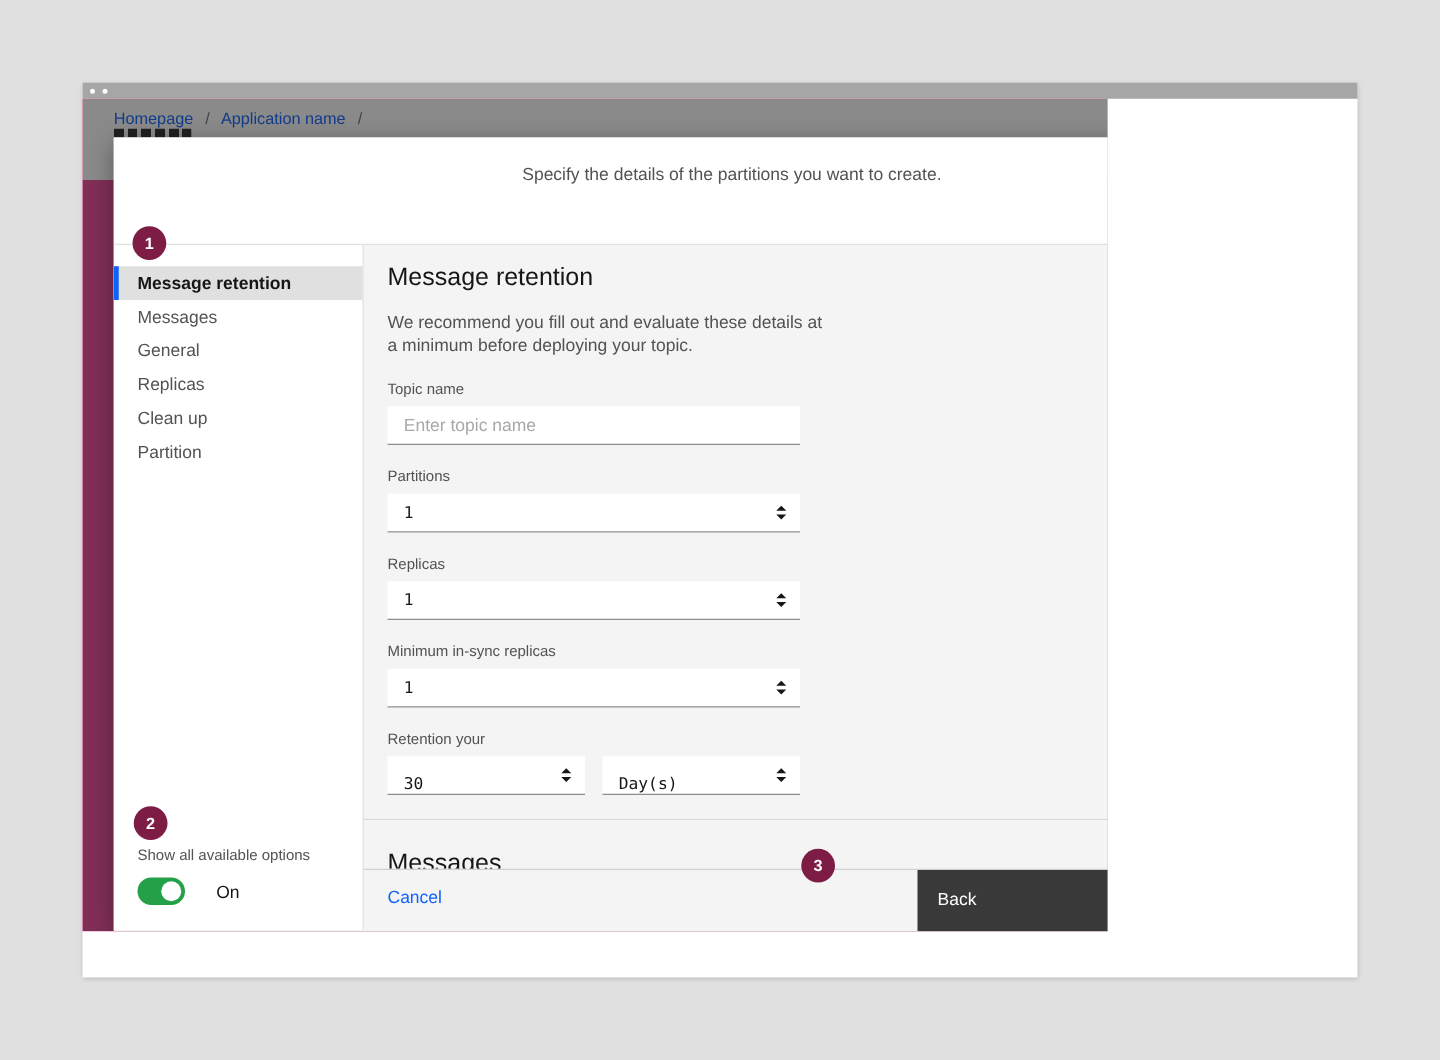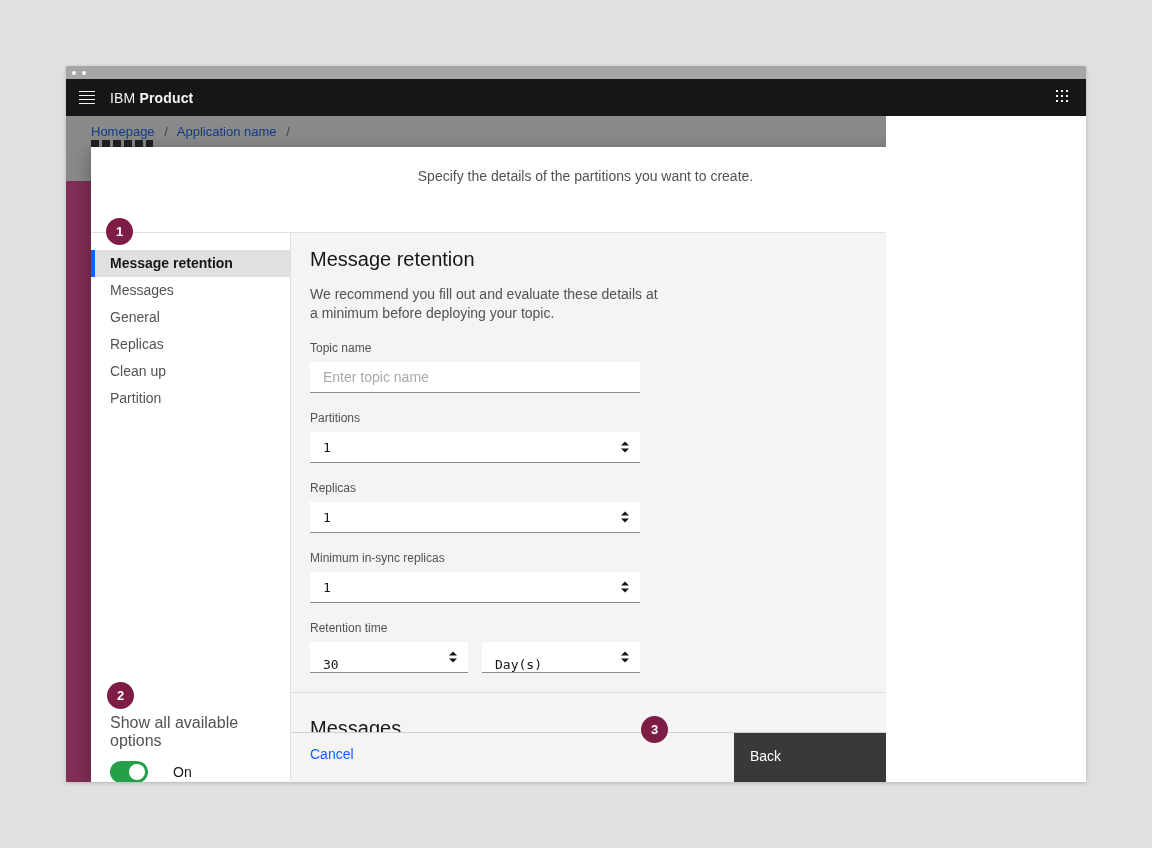--- a/index.html
+++ b/index.html
@@ -38,21 +38,21 @@
   .modal-subtitle { margin-top:6px; font-size:14px; color:#525252;text-align:center; }
 
   .modal-body { display:flex; height:548px; }
 
   
   .sidebar { width:200px; background:#fff; border-right:1px solid #e0e0e0; position:relative; flex:none; }
   .nav { margin-top:17px; }
   .nav-item { height:27px; line-height:27px; padding-left:19px; font-size:14px; color:#525252; cursor:pointer; }
   .nav-item.selected { background:#e0e0e0; border-left:4px solid #0f62fe; padding-left:15px; font-weight:700; color:#161616; }
   .sidebar-bottom { position:absolute; left:19px; top:481px; }
-  .toggle-caption { font-size:16px; color:#525252; }
+  .toggle-caption { font-size:12px; color:#525252; }
   .toggle-row { margin-top:11px; display:flex; align-items:center; }
   .toggle { width:38px; height:22px; border-radius:11px; background:#24a148; position:relative; cursor:pointer; }
   .toggle .knob { position:absolute; right:3px; top:3px; width:16px; height:16px; border-radius:50%; background:#fff; }
   .toggle-state { margin-left:25px; font-size:14px; color:#161616; }
 
   
   .form-col { flex:1; display:flex; flex-direction:column; background:#f4f4f4; }
   .form-scroll { flex:1; padding:15px 19px 0 19px; overflow:hidden; }
   .section-heading { font-size:20px; font-weight:400; color:#161616; }
   .section-desc { margin-top:14px; font-size:14px; line-height:19px; color:#525252; max-width:352px; }
@@ -92,43 +92,20 @@
 <body>
 
 <div class="stage">
   <div class="window">
 
     <div class="titlebar">
       <span class="wdot"></span>
       <span class="wdot"></span>
     </div>
 
-    <div class="appheader">
-      <div class="hamburger">
-        <span></span>
-          <span></span>
-          <span></span>
-          <span></span>
-      </div>
-      <div class="brand">
-        <span>IBM</span>
-        <b>Product</b>
-      </div>
-      <div class="switcher">
-        <i></i>
-          <i></i>
-          <i></i>
-          <i></i>
-          <i></i>
-          <i></i>
-          <i></i>
-          <i></i>
-          <i></i>
-      </div>
-    </div>
 
     <div class="page">
       <div class="page-top">
         <div class="breadcrumb">
           <a class="crumb">Homepage</a>
           <span class="sep">/</span>
           <a class="crumb">Application name</a>
           <span class="sep">/</span>
         </div>
         <div class="title-sliver"></div>
@@ -204,21 +181,21 @@
                 <div class="num-input">
                   <span class="num-val">1</span>
                   <span class="stepper">
                       <i class="tri-up"></i>
                       <i class="tri-down"></i>
                     </span>
                 </div>
               </div>
 
               <div class="field">
-                <div class="field-label">Retention time</div>
+                <div class="field-label">Retention your</div>
                 <div class="retention-row">
                   <div class="num-input small">
                     <span class="num-val">30</span>
                     <span class="stepper">
                         <i class="tri-up"></i>
                         <i class="tri-down"></i>
                       </span>
                   </div>
                   <div class="num-input small">
                     <span class="num-val">Day(s)</span>

